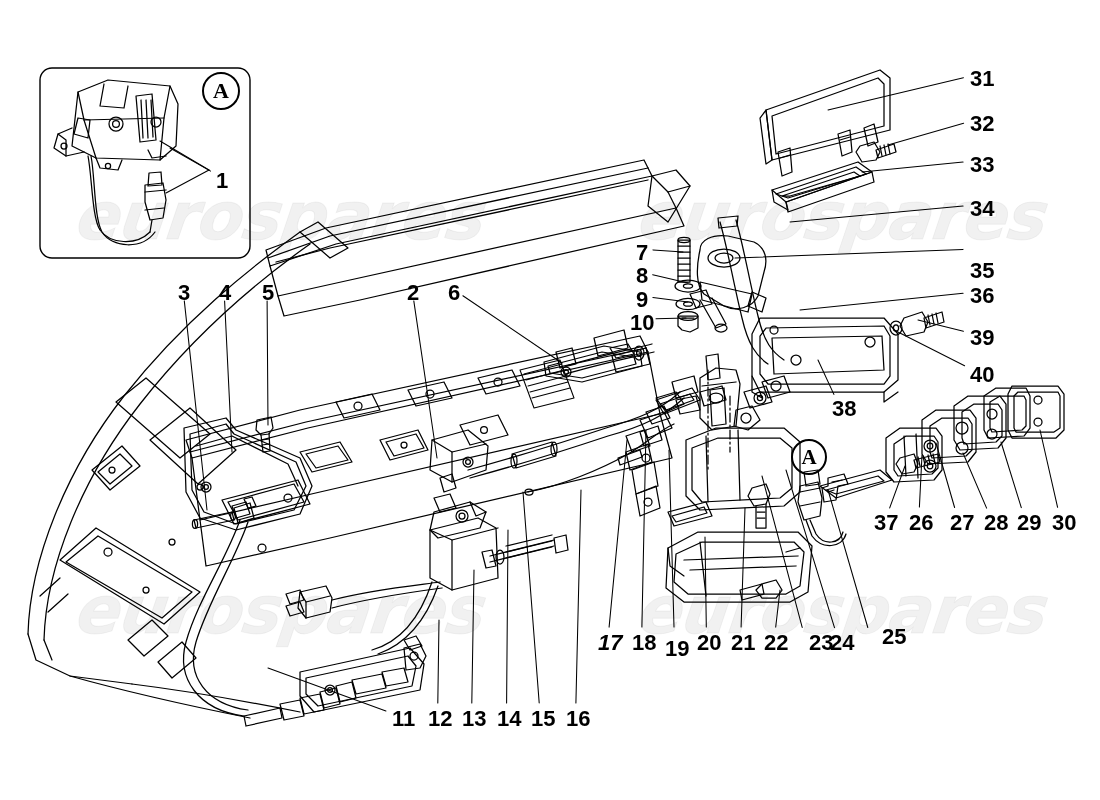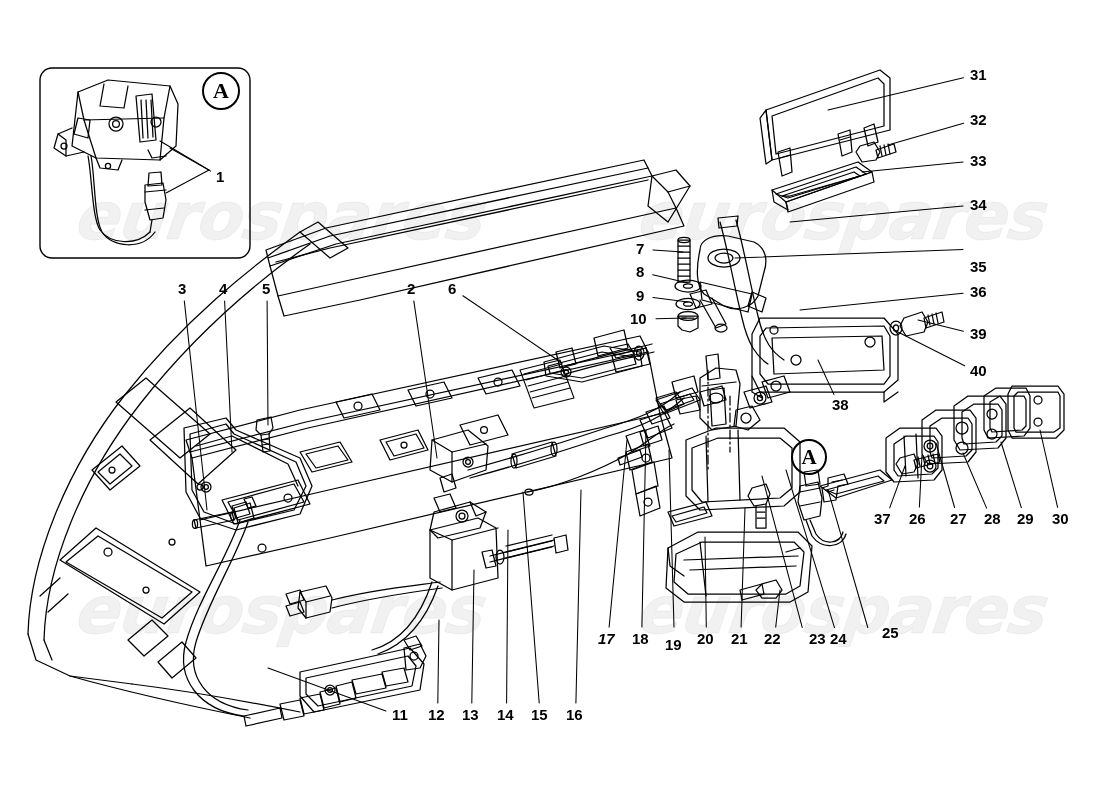--- a/index.html
+++ b/index.html
@@ -16,21 +16,21 @@
     font-weight:bold;font-style:italic;
     font-size:66px;letter-spacing:-1px;
     color:rgba(0,0,0,0.055);
     -webkit-text-stroke:1px rgba(0,0,0,0.05);
     user-select:none;pointer-events:none;white-space:nowrap;
     transform:skewX(-8deg);
   }
   .lbl{
     position:absolute;
     font-family:"Liberation Sans", sans-serif;
-    font-weight:bold;font-size:15px;color:#000;
+    font-weight:bold;font-size:22px;color:#000;
     white-space:nowrap;user-select:none;
   }
   .circ{
     position:absolute;border:2.2px solid #000;border-radius:50%;
     display:flex;align-items:center;justify-content:center;
     font-family:"Liberation Serif", serif;font-weight:bold;color:#000;
     background:transparent;
   }
   .circA-big{width:34px;height:34px;font-size:22px;}
   .circA-small{width:32px;height:32px;font-size:21px;}

